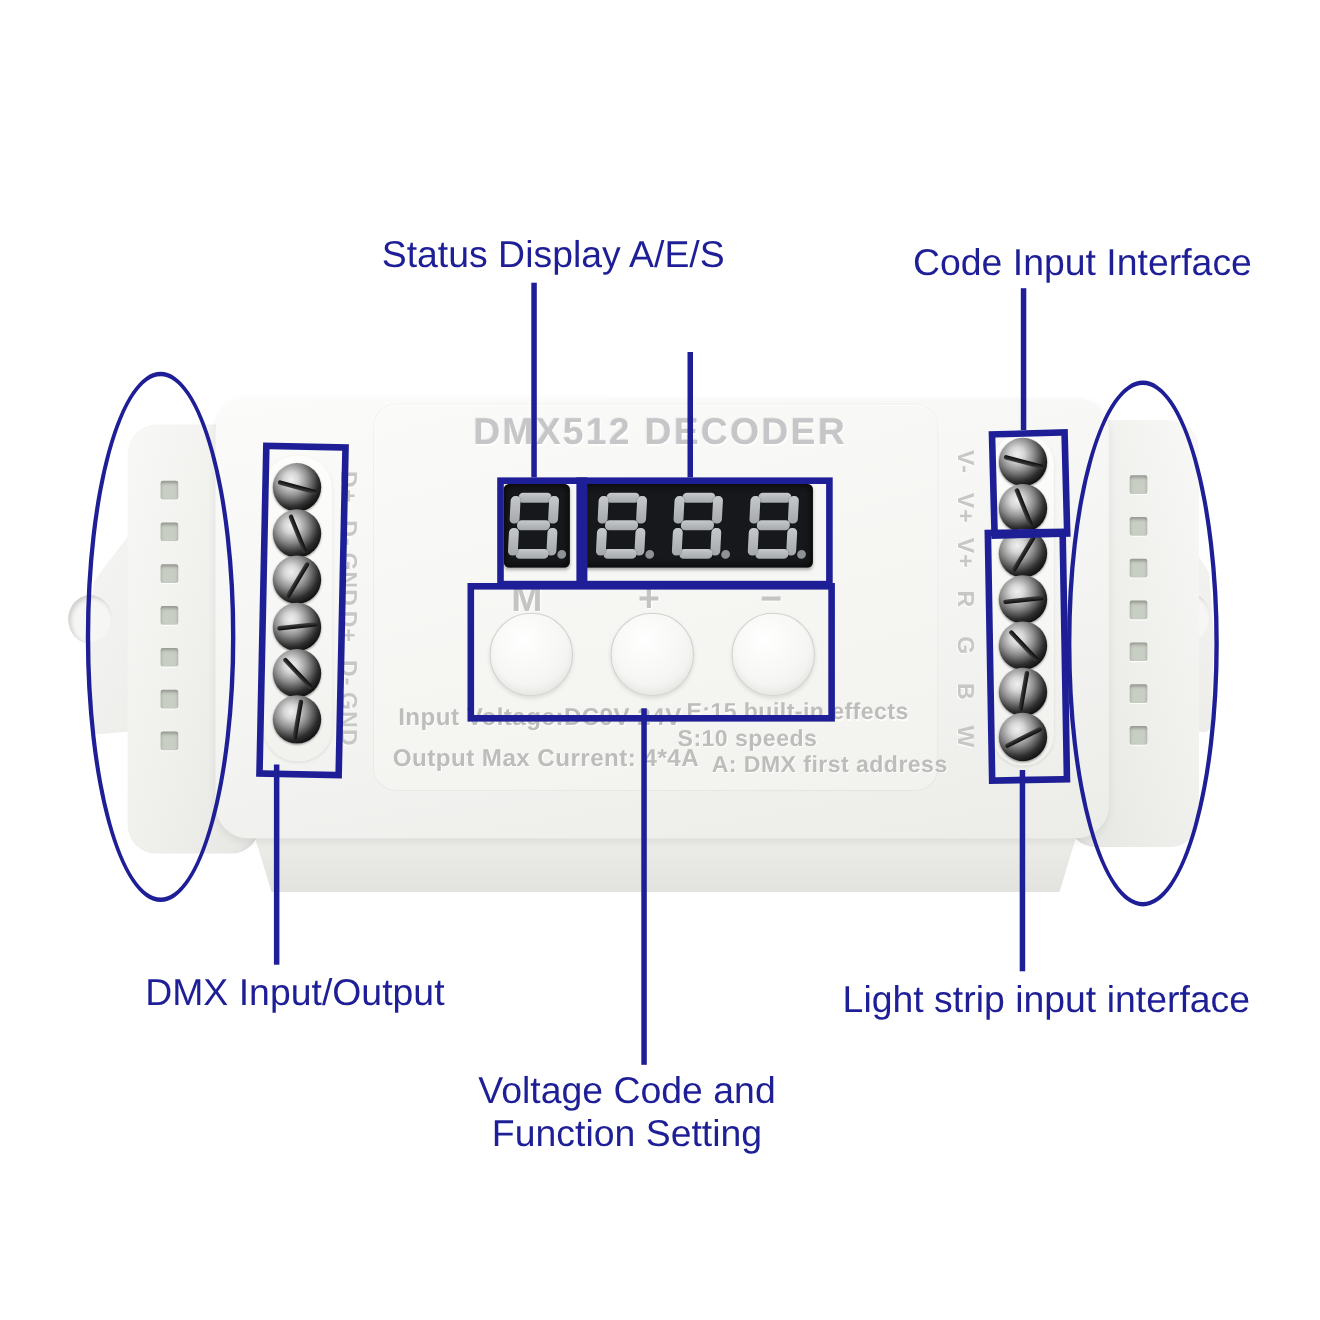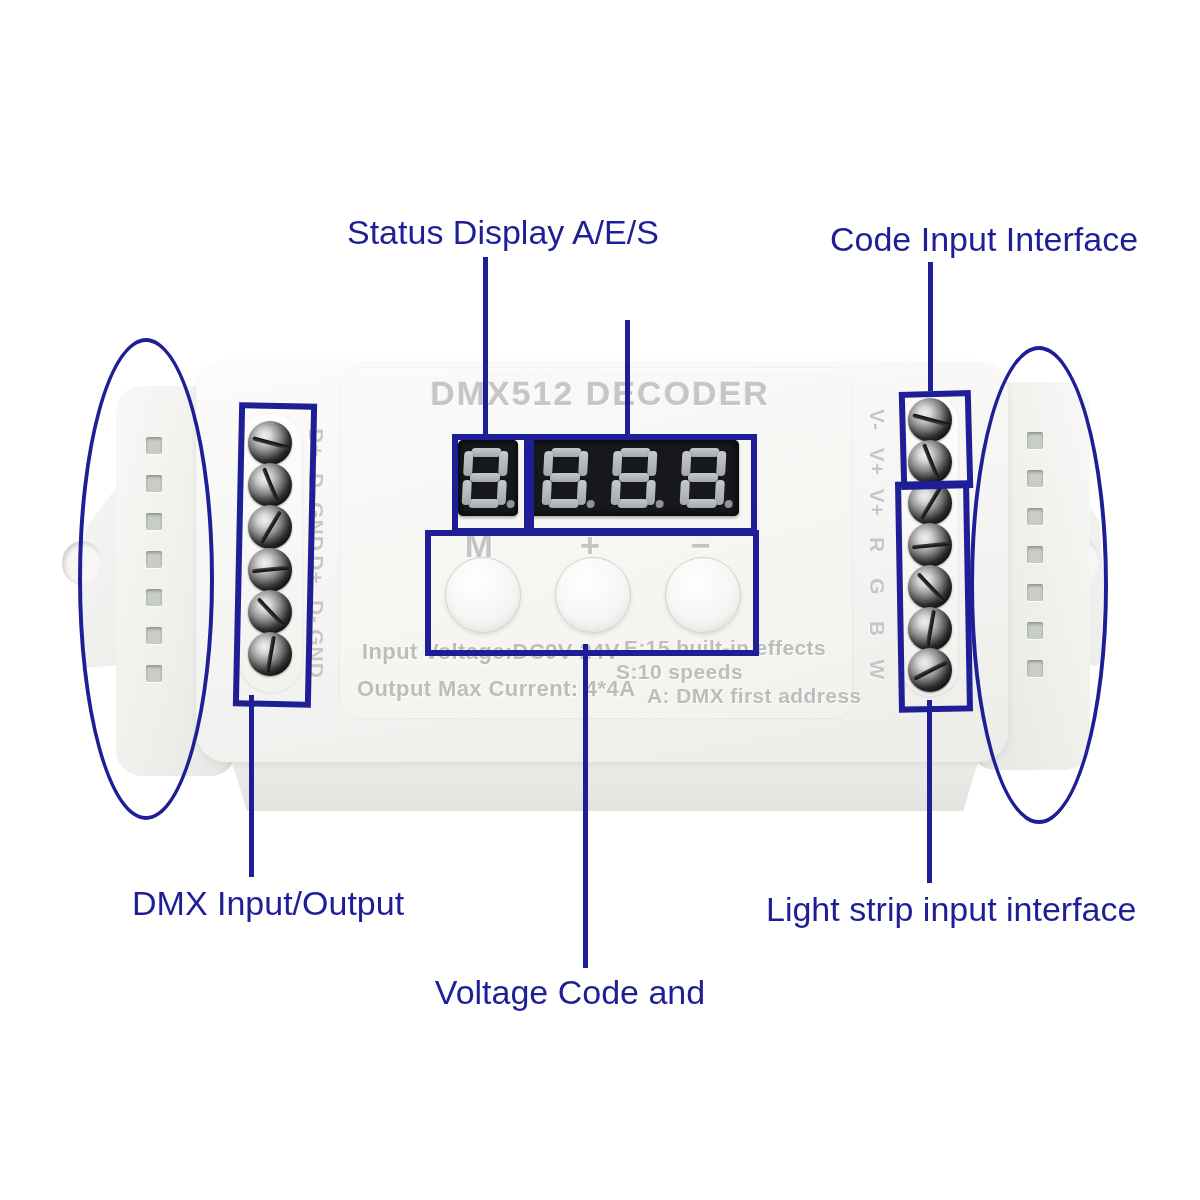--- a/index.html
+++ b/index.html
@@ -251,15 +251,16 @@
   <div class="aline" style="left:249px; top:695px; height:182px;"></div>
   <div class="aline" style="left:927px; top:700px; height:183px;"></div>
   <div class="aline" style="left:583px; top:644px; height:324px;"></div>
 
   <div class="alabel" style="left:347px; top:213px;">Status Display A/E/S</div>
   <div class="alabel" style="left:830px; top:220px;">Code Input Interface</div>
   <div class="alabel" style="left:132px; top:884px;">DMX Input/Output</div>
   <div class="alabel" style="left:766px; top:890px;">Light strip input interface</div>
   <div class="alabel addr-label" style="left:410px; top:973px;">
     <div>Voltage Code and</div>
+    <div>Function Setting</div>
   </div>
 
 </div>
 
 </body></html>

